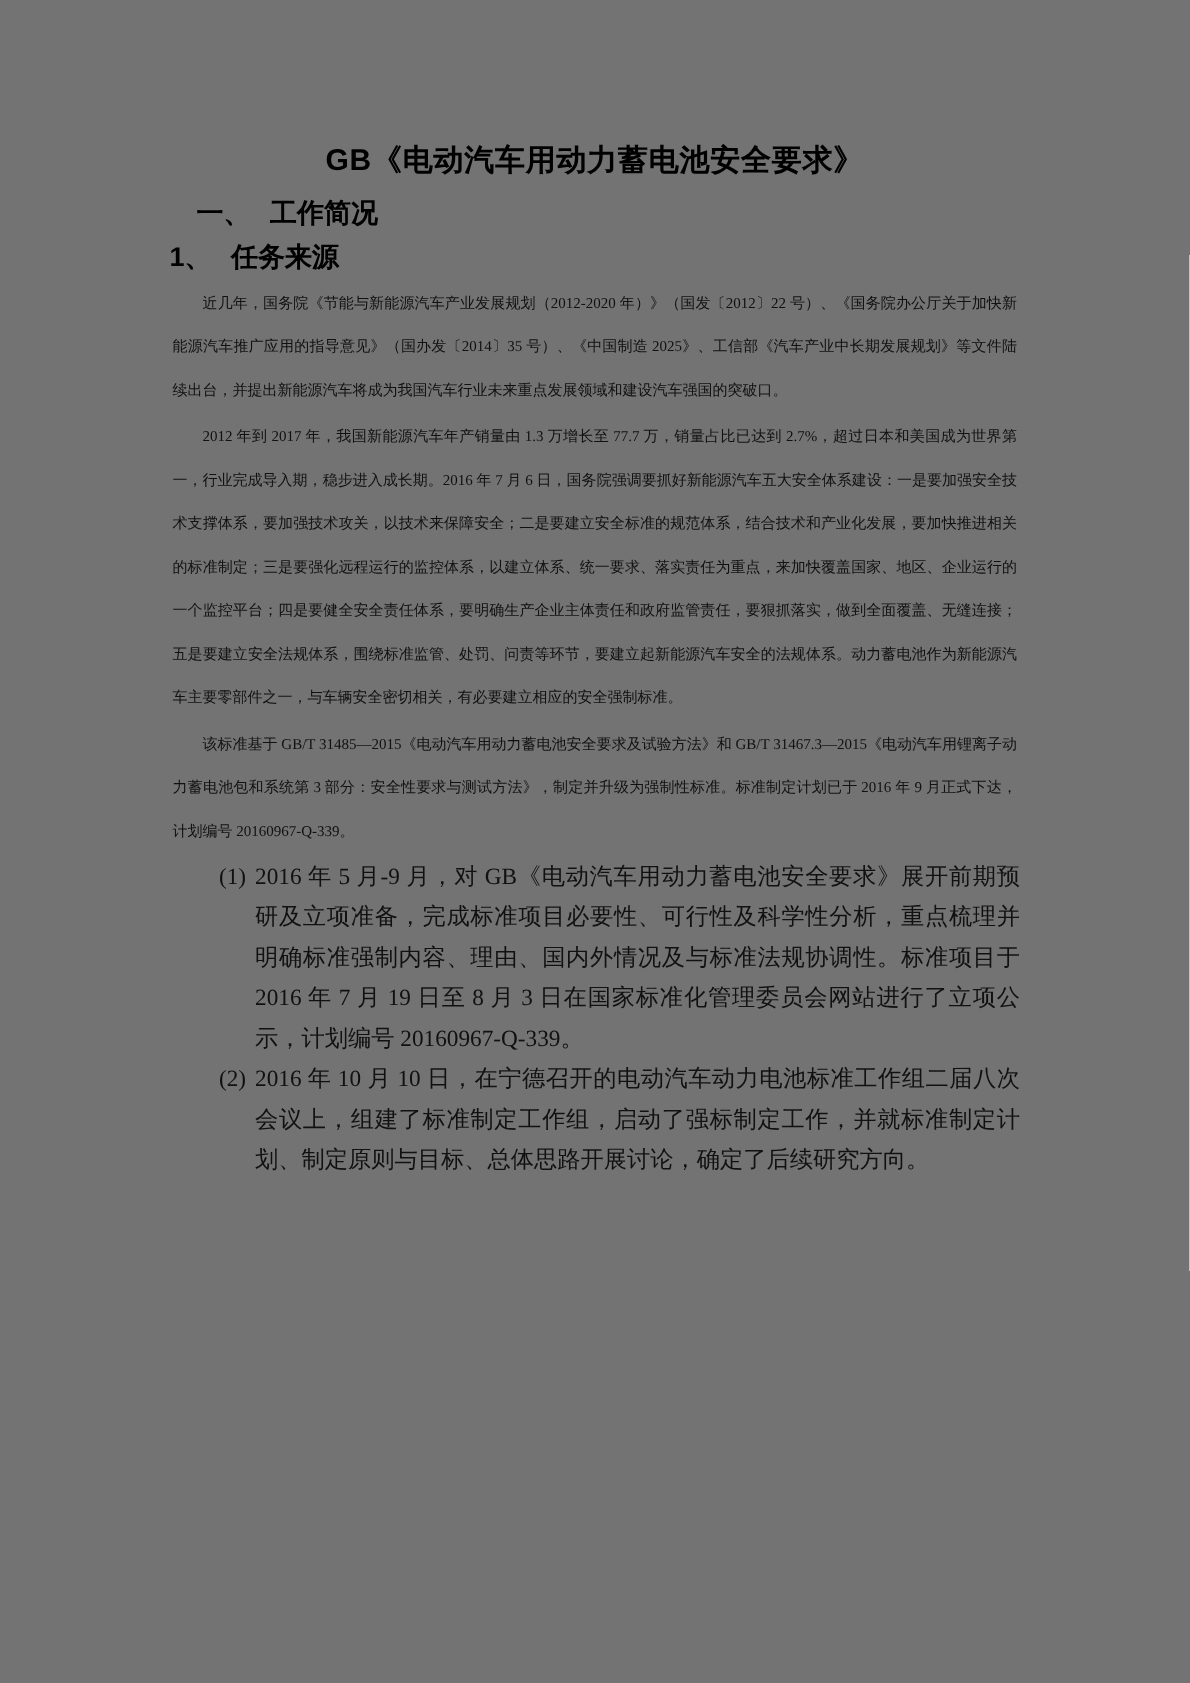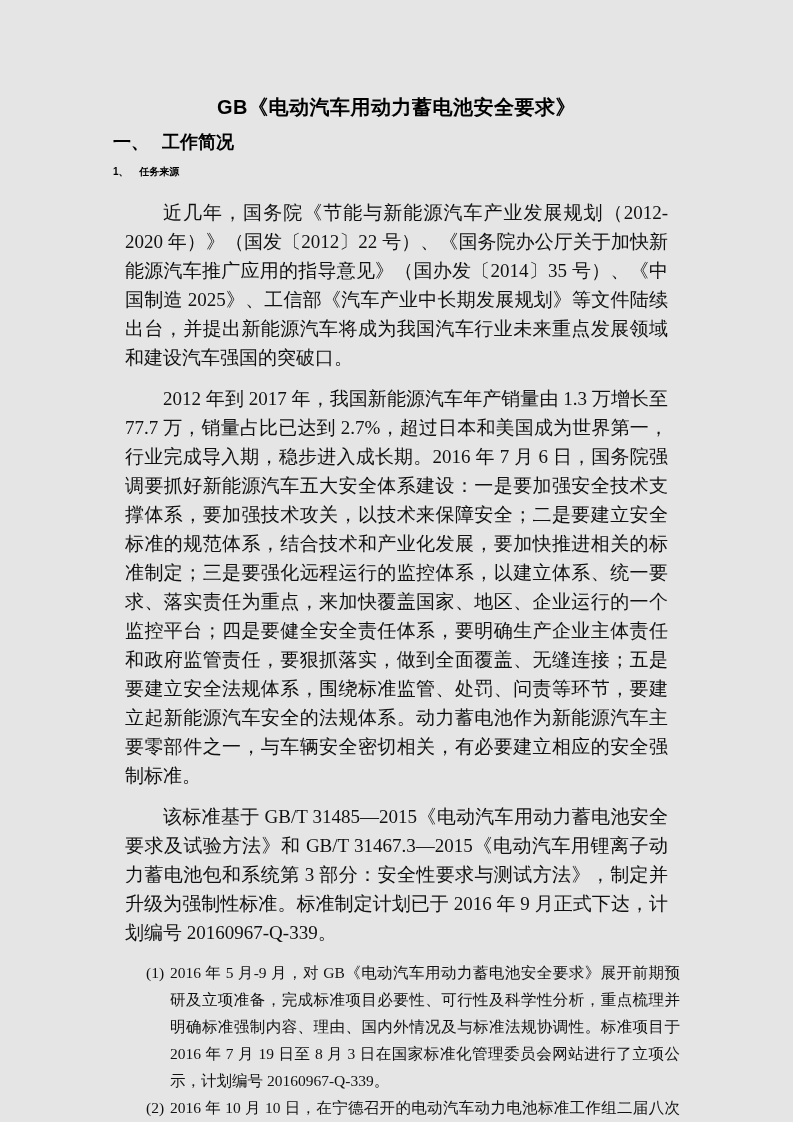--- a/index.html
+++ b/index.html
@@ -4,58 +4,58 @@
 <style>
   html, body {
     margin: 0;
     padding: 0;
     background: #ffffff;
   }
   .page {
     position: relative;
     width: 793px;
     height: 1122px;
-    background: #e5e5e5;
+    background: #737373;
     box-sizing: border-box;
     padding: 92px 113px 0 113px;
     overflow: hidden;
     color: #111111;
   }
   .doc-title {
     font-family: "Liberation Sans", "DejaVu Sans", sans-serif;
     font-weight: 700;
     font-size: 20px;
     line-height: 31px;
     text-align: center;
     letter-spacing: 0.5px;
     color: #000000;
   }
   h1.sec-heading {
     font-family: "Liberation Sans", "DejaVu Sans", sans-serif;
     font-size: 18px;
     line-height: 30px;
     font-weight: 700;
-    margin: 4px 0 0 0;
+    margin: 4px 0 0 18px;
     color: #000000;
   }
   h2.sub-heading {
     font-family: "Liberation Sans", "DejaVu Sans", sans-serif;
-    font-size: 10px;
+    font-size: 18px;
     line-height: 29px;
     font-weight: 700;
     margin: 0;
     color: #000000;
   }
   .h-marker { display: inline-block; }
   .h-label  { display: inline-block; margin-left: 8px; }
   p.body-para {
     font-family: "Liberation Serif", "DejaVu Serif", serif;
-    font-size: 19px;
+    font-size: 10px;
     line-height: 29px;
-    margin: 12px;
+    margin: 2px;
     text-align: justify;
     text-indent: 2em;
     color: #111111;
   }
   .num-list { margin: 0; }
   .list-item {
     position: relative;
     font-family: "Liberation Serif", "DejaVu Serif", serif;
     font-size: 15.5px;
     line-height: 27px;

